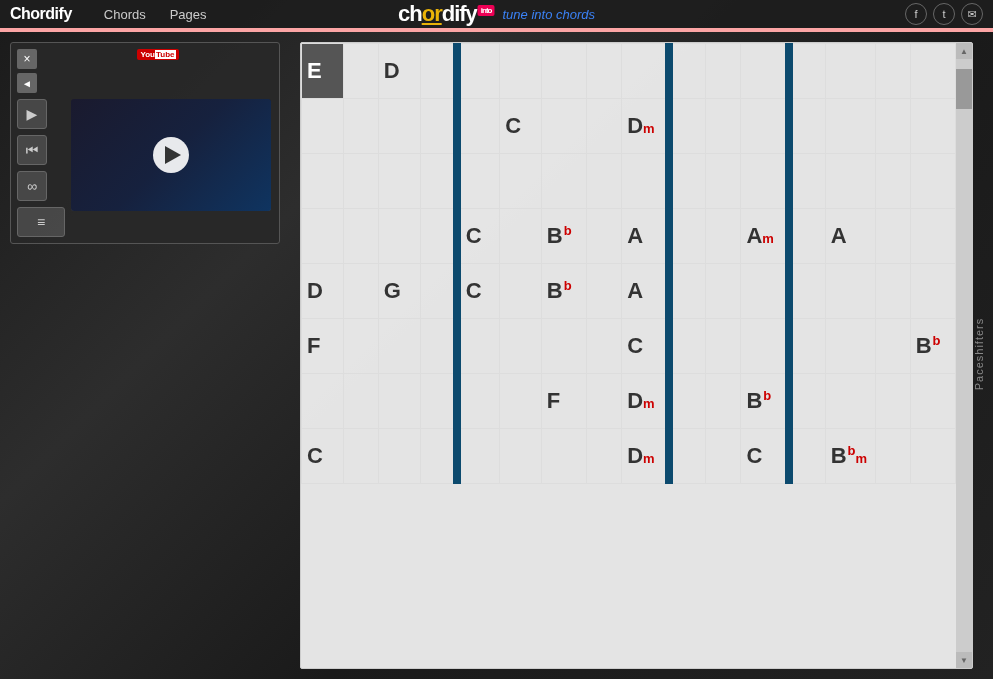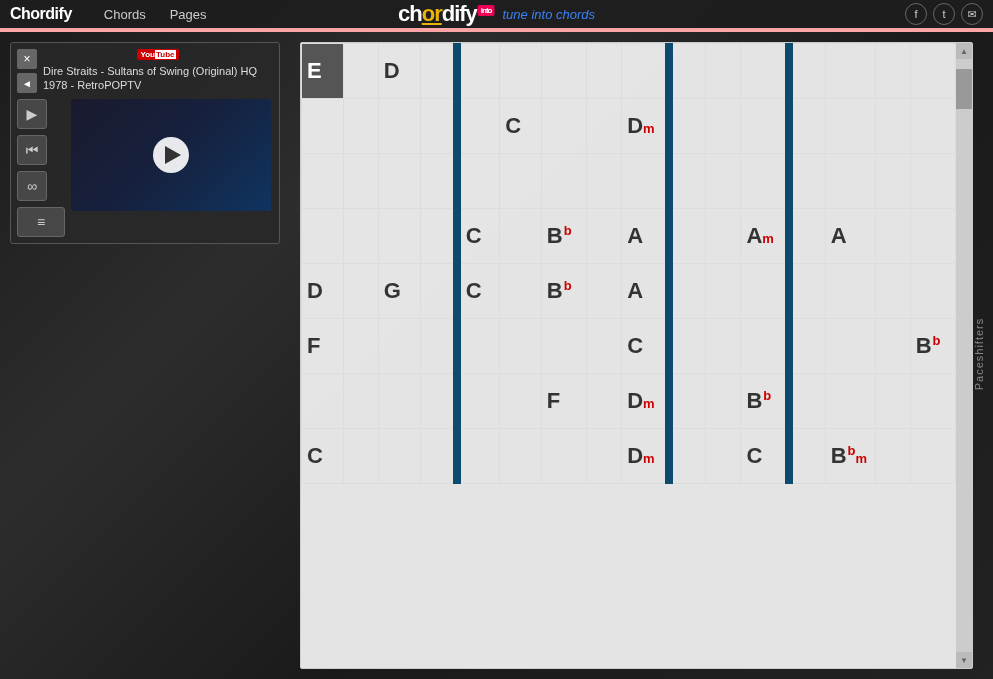--- a/index.html
+++ b/index.html
@@ -409,21 +409,20 @@
   <div class="left-panel">
     <div class="video-card">
       <div class="video-header">
         <div style="display:flex; flex-direction:column; gap:4px;">
           <button class="close-btn">×</button>
           <button class="share-btn">◄</button>
         </div>
         <div class="video-info">
           <div class="video-title-row">
             <span class="youtube-badge"><span>You</span><span style="background:#fff;color:#cc0000;padding:0 1px;">Tube</span></span>
-            <span class="video-title">Dire Straits - Sultans of Swing (Original) HQ 1978 - RetroPOPTV</span>
           </div>
         </div>
       </div>
       <div class="video-thumb-area">
         <div class="controls-col">
           <div class="btn-row">
             <button class="ctrl-btn">▶</button>
           </div>
           <div class="btn-row">
             <button class="ctrl-btn">⏮</button>

